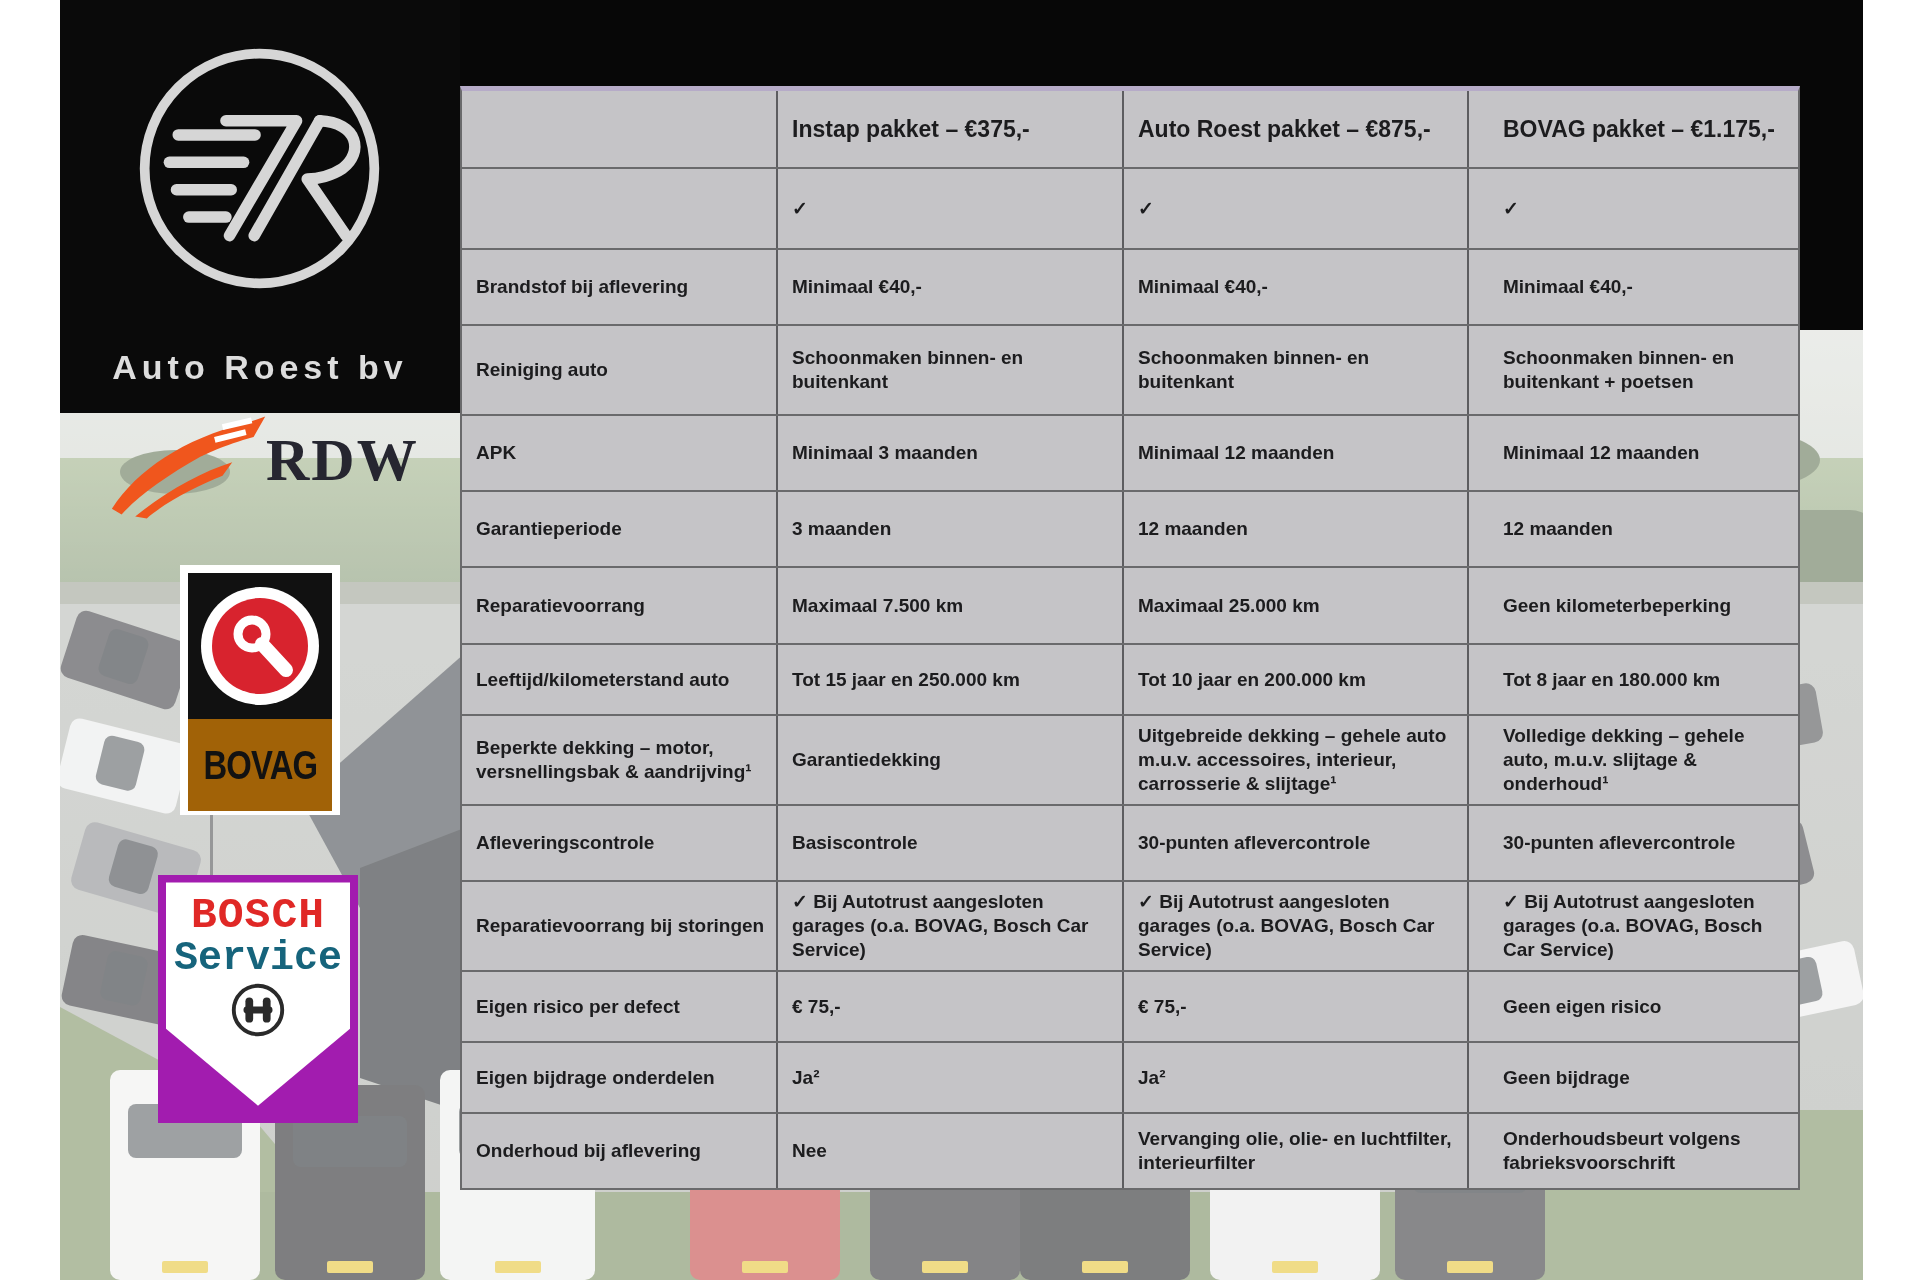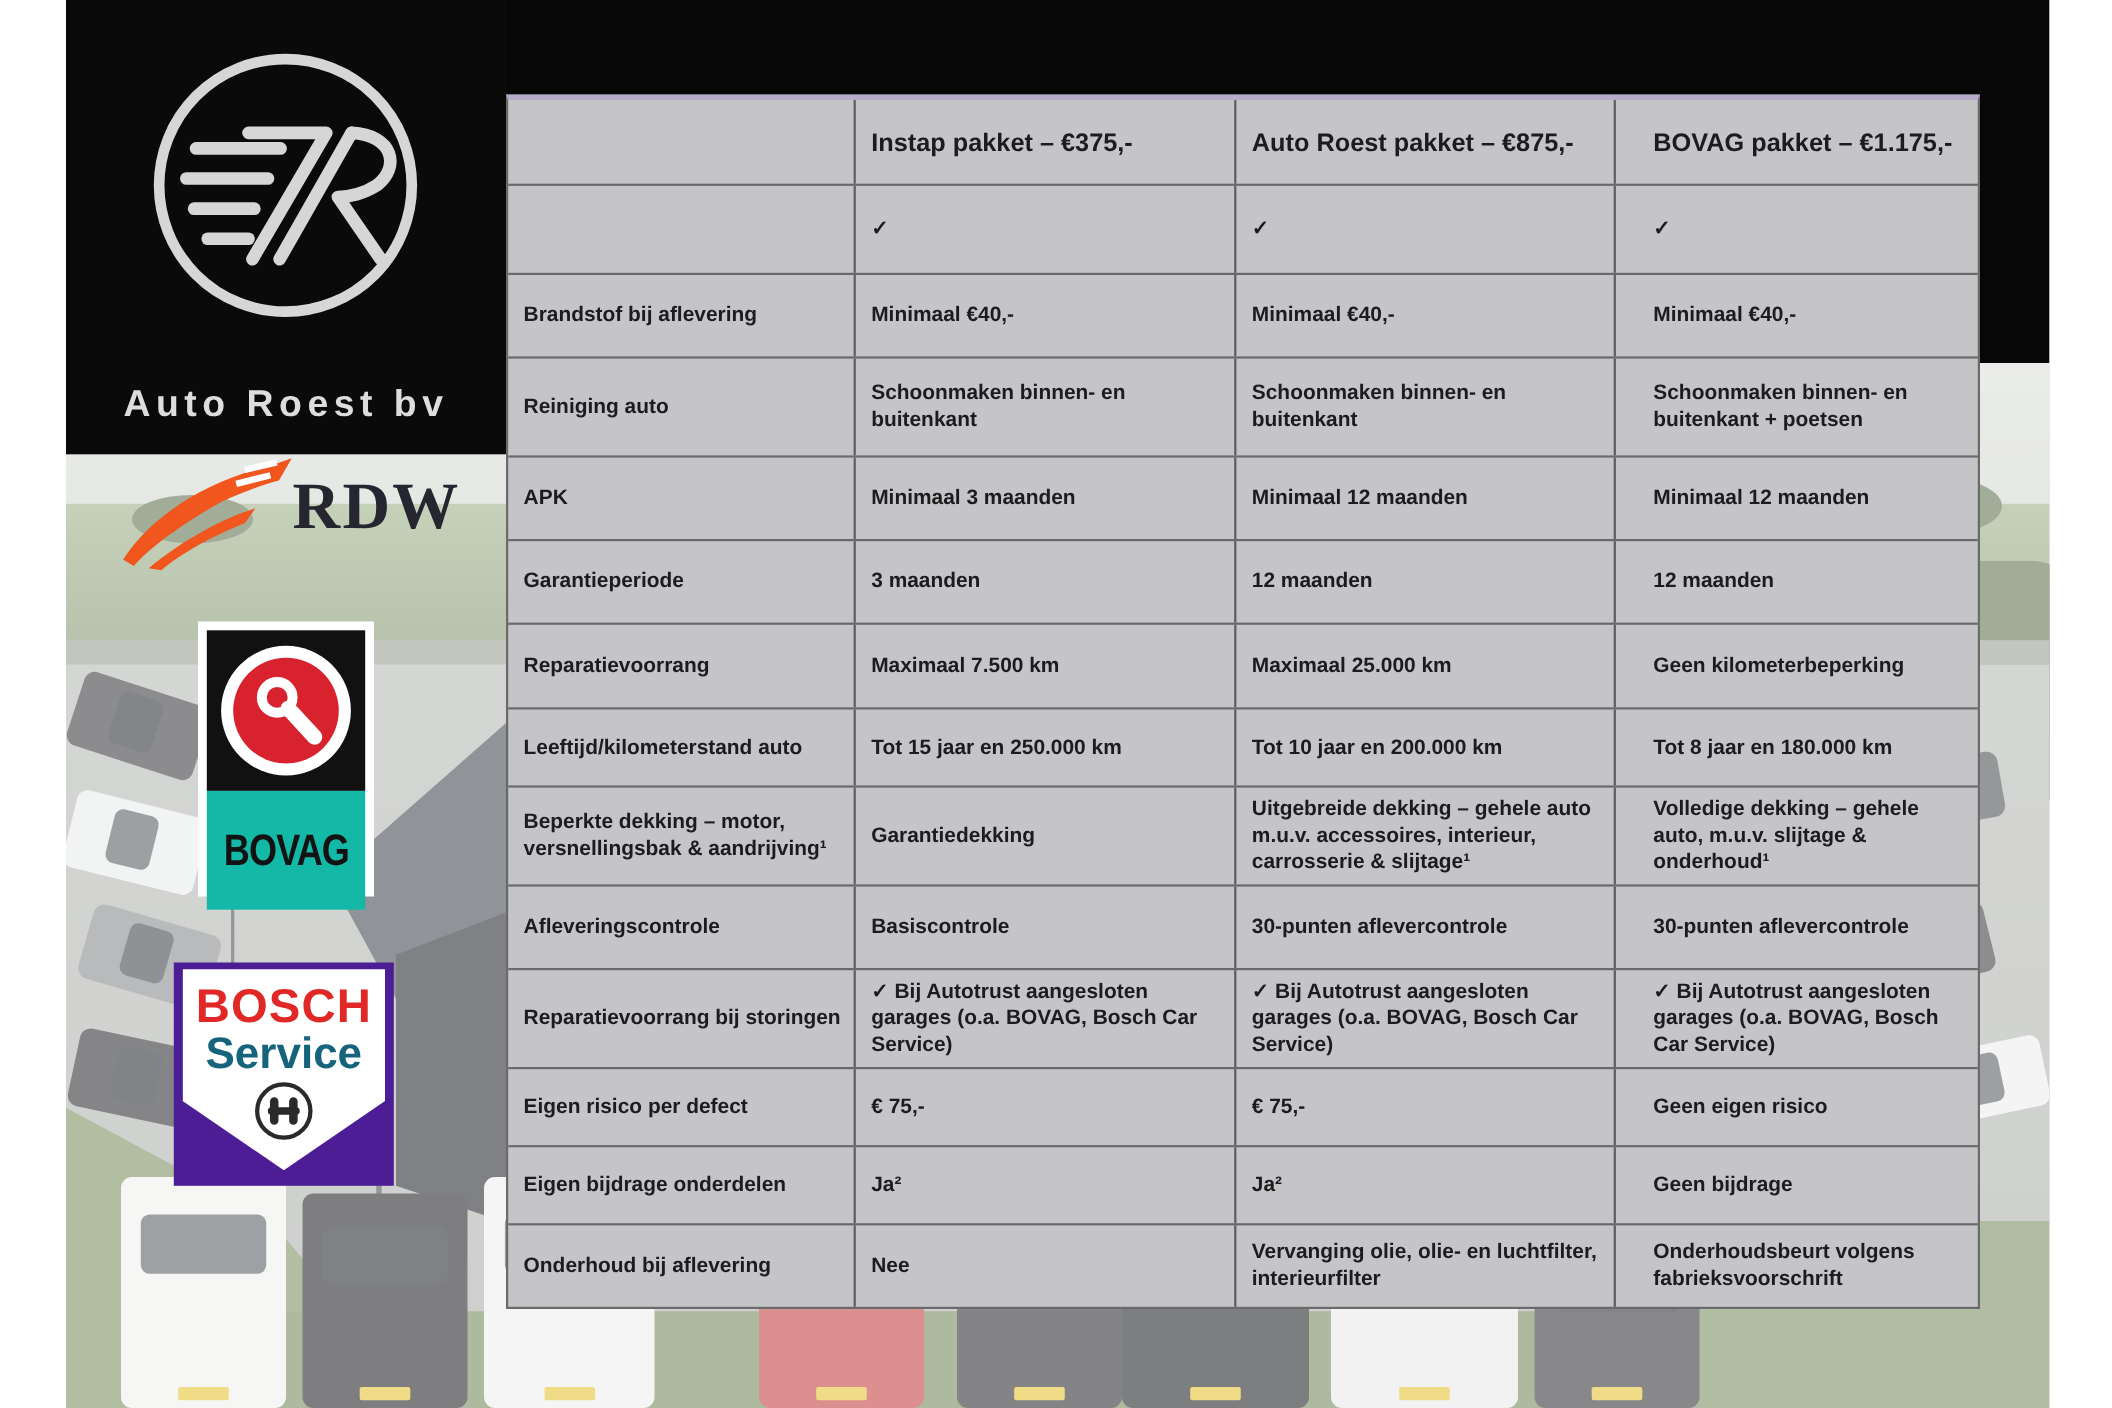--- a/index.html
+++ b/index.html
@@ -31,23 +31,23 @@
   .brand{position:absolute;left:60px;top:0;width:400px;height:413px;background:#0a0a0a;}
   .brand svg{position:absolute;left:67px;top:36px;}
   .brand-name{position:absolute;left:0;top:348px;width:100%;text-align:center;color:#dddddd;font-weight:bold;font-size:34px;letter-spacing:5px;}
   
   .rdw{position:absolute;left:108px;top:412px;width:310px;height:115px;}
   .rdw-word{position:absolute;left:158px;top:14px;font-family:"Liberation Serif",serif;font-size:60px;font-weight:600;color:#262630;letter-spacing:2px;}
   .bovag{position:absolute;left:180px;top:565px;width:160px;height:250px;background:#ffffff;padding:0;box-sizing:border-box;}
   .bovag-top{position:absolute;left:8px;top:8px;width:144px;height:146px;background:#111111;}
   .bovag-ring{position:absolute;left:50%;top:50%;width:118px;height:118px;margin:-59px 0 0 -59px;background:#ffffff;border-radius:50%;}
   .bovag-disc{position:absolute;left:50%;top:50%;width:96px;height:96px;margin:-48px 0 0 -48px;background:#d8232e;border-radius:50%;}
-  .bovag-bottom{position:absolute;left:8px;top:154px;width:144px;height:108px;background:#14b8a6;display:flex;align-items:center;justify-content:center;}
+  .bovag-bottom{position:absolute;left:8px;top:154px;width:144px;height:92px;background:#a16207;display:flex;align-items:center;justify-content:center;}
   .bovag-word{font-size:40px;font-weight:bold;color:#121212;transform:scaleX(.82);letter-spacing:-1px;}
-  .bosch{position:absolute;left:158px;top:875px;width:200px;height:203px;background:#4c1d95;}
+  .bosch{position:absolute;left:158px;top:875px;width:200px;height:248px;background:#a21caf;font-family:Liberation Mono, monospace;}
   .bosch-banner{position:absolute;inset:0;background:#ffffff;clip-path:polygon(4% 3%,96% 3%,96% 62%,50% 93%,4% 62%);text-align:center;}
   .bosch-w1{margin-top:16px;font-size:43px;font-weight:bold;color:#e02826;letter-spacing:1px;}
   .bosch-w2{margin-top:-4px;font-size:40px;font-weight:bold;color:#16647c;}
   .bosch-armature{margin-top:-2px;}
   
   .table{position:absolute;left:460px;top:86px;width:1340px;background:#c5c4c7;border-top:5px solid #b6abc8;border-left:2px solid #6a6a6c;border-right:2px solid #6a6a6c;border-bottom:2px solid #6a6a6c;box-sizing:border-box;}
   .trow{display:grid;grid-template-columns:316px 346px 345px 329px;box-sizing:border-box;border-bottom:2px solid #6a6a6c;}
   .trow:last-child{border-bottom:none;}
   .cell{display:flex;align-items:center;padding:6px 8px 6px 14px;box-sizing:border-box;border-right:2px solid #5d5d60;color:#1c1c1e;font-weight:bold;font-size:19px;line-height:1.25;}
   .cell:last-child{border-right:none;padding-left:34px;}

